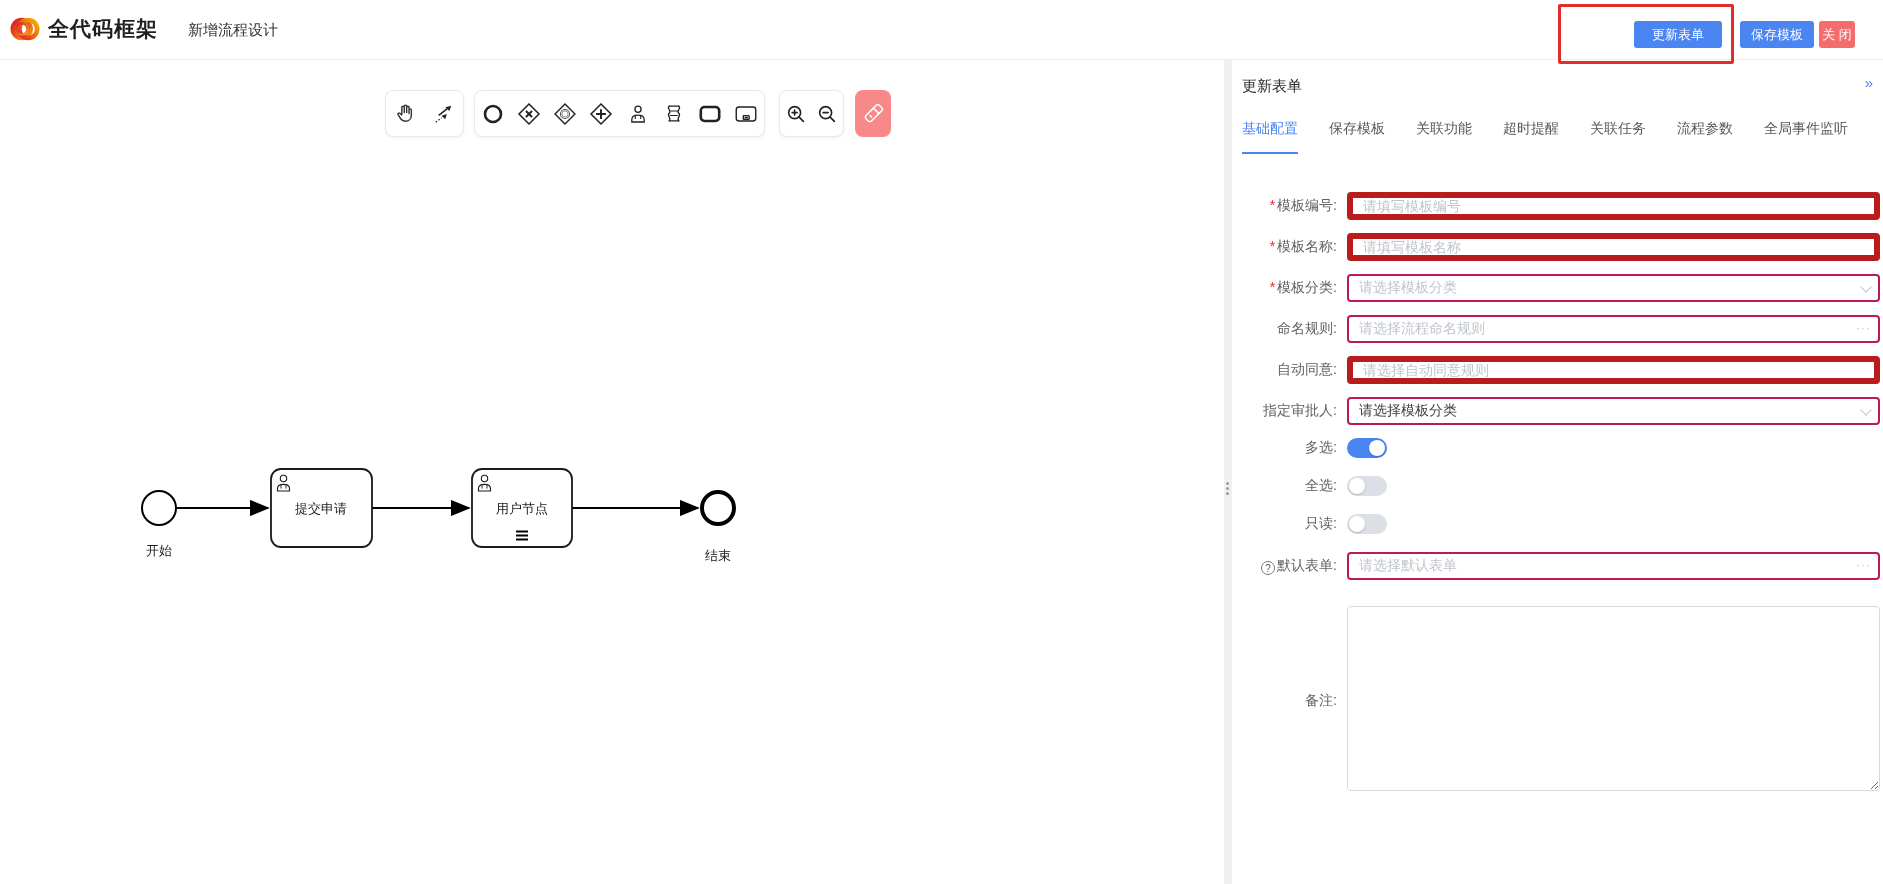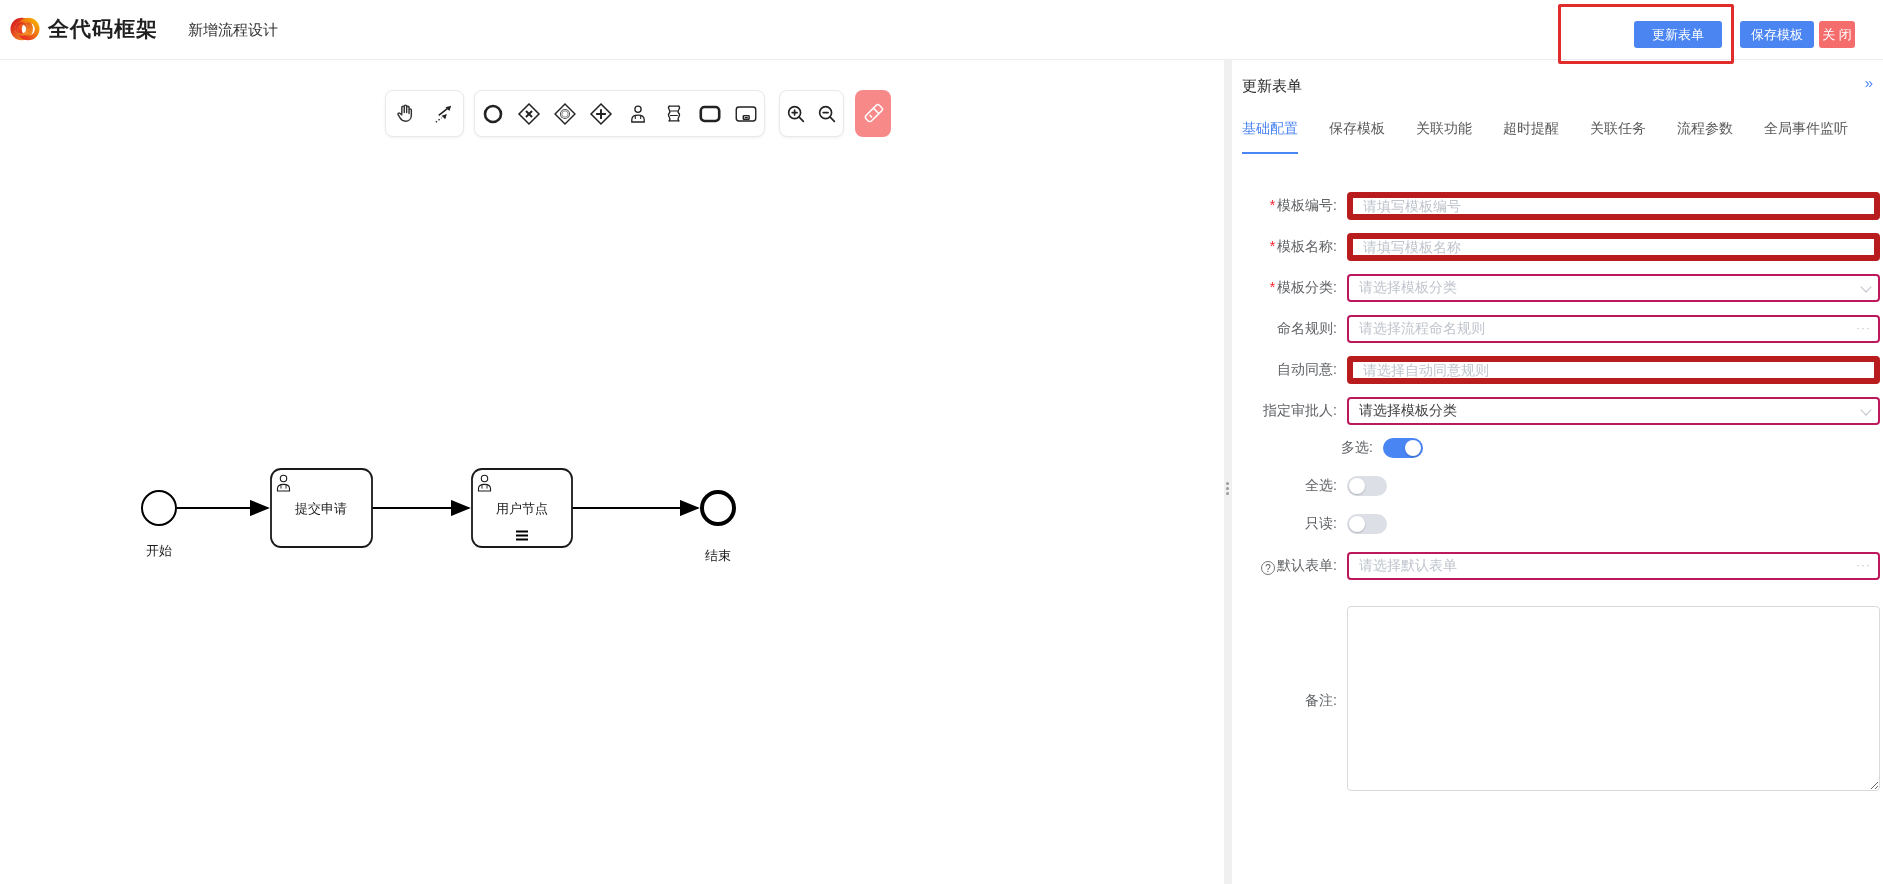--- a/index.html
+++ b/index.html
@@ -338,21 +338,21 @@
         <div class="frow">
           <label class="flabel"><span>指定审批人:</span></label>
           <div class="fctl">
             <div class="selbox">
               <span class="val">请选择模板分类</span>
             </div>
             <span class="chev"></span>
           </div>
         </div>
 
-        <div class="frow trow" style="margin-top:12px;padding-left:36px;">
+        <div class="frow trow" style="margin-top:12px;">
           <label class="flabel"><span>多选:</span></label>
           <div class="fctl">
             <div class="toggle on">
                 <div class="knob"></div>
               </div>
           </div>
         </div>
 
         <div class="frow trow">
           <label class="flabel"><span>全选:</span></label>

